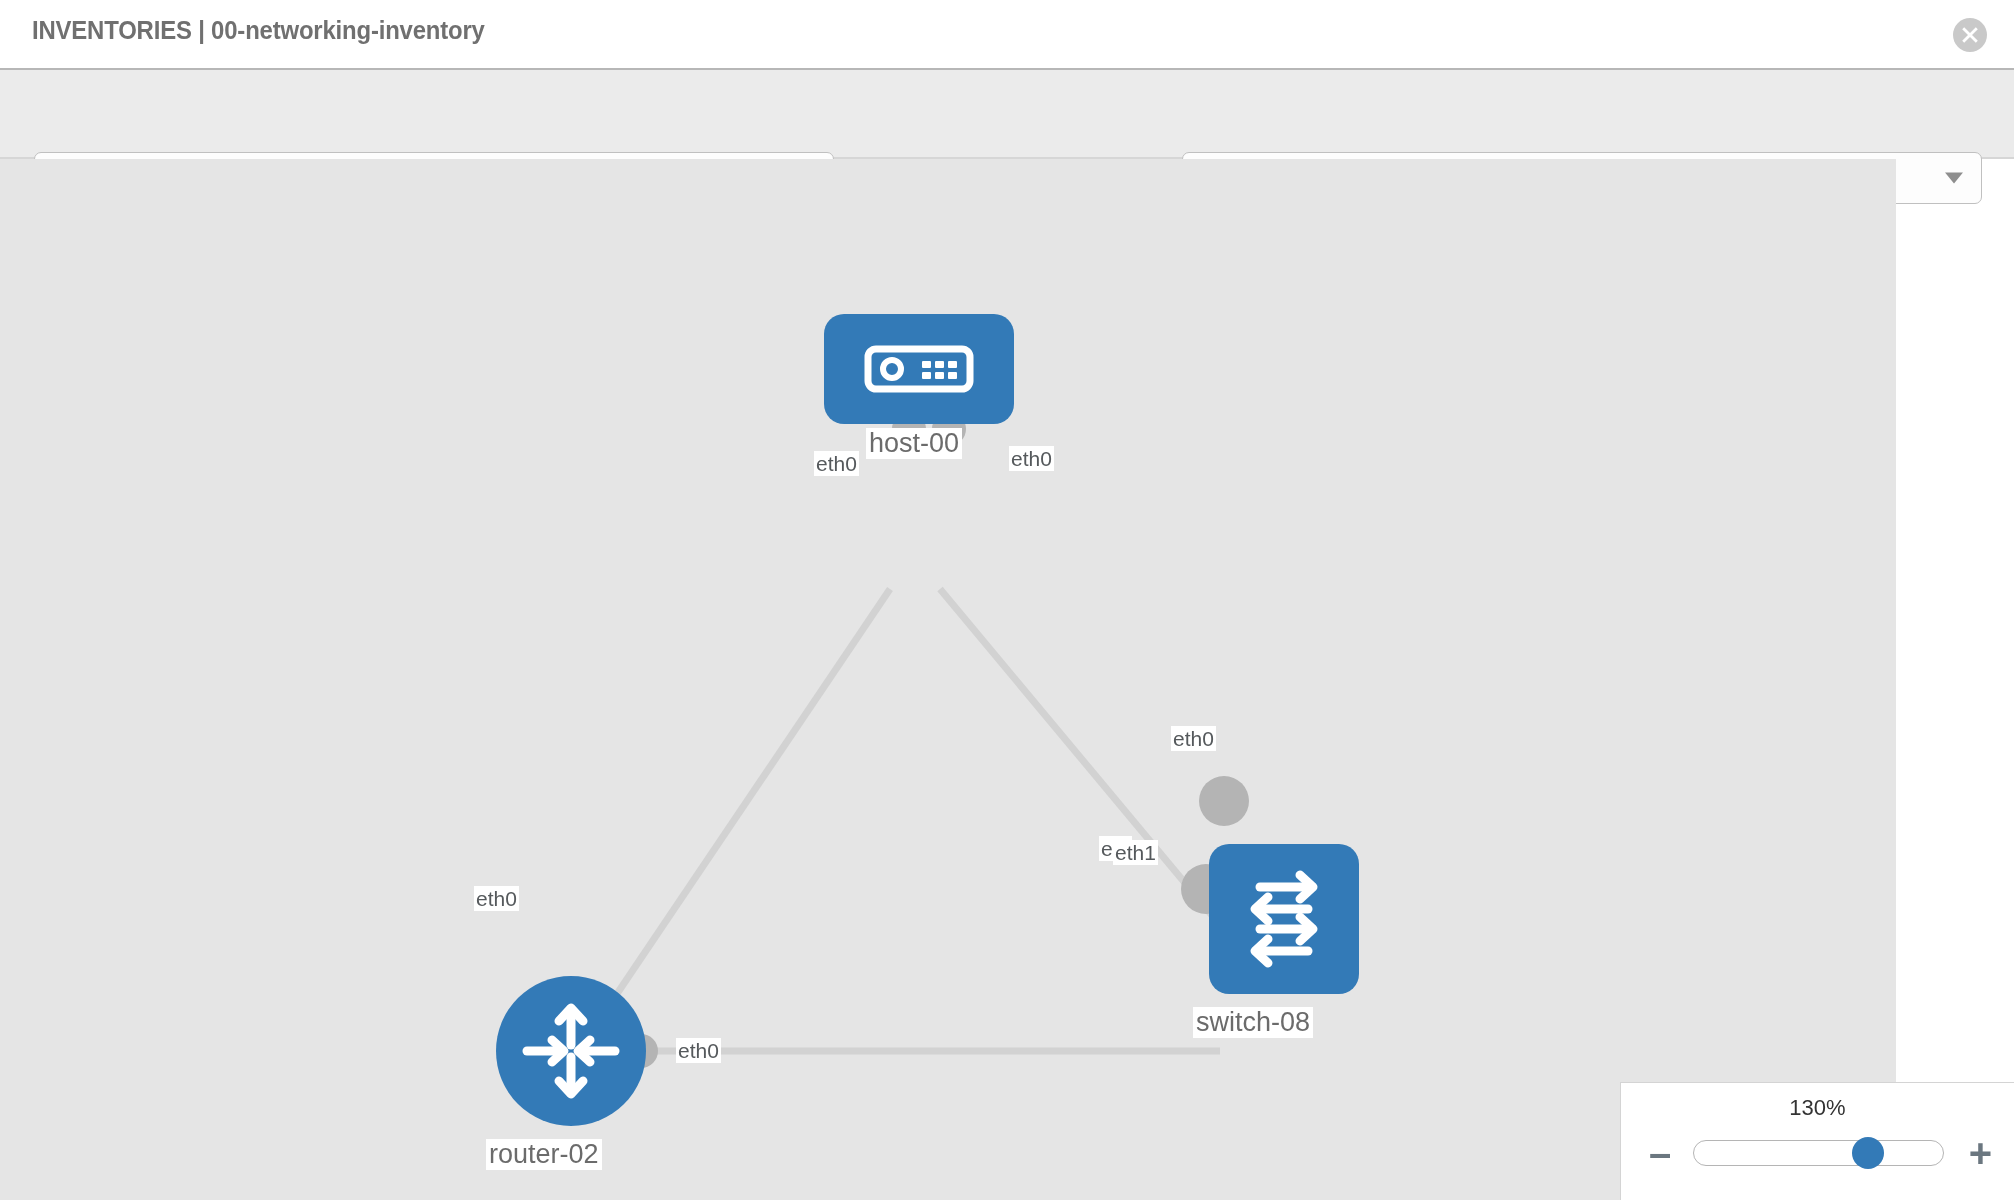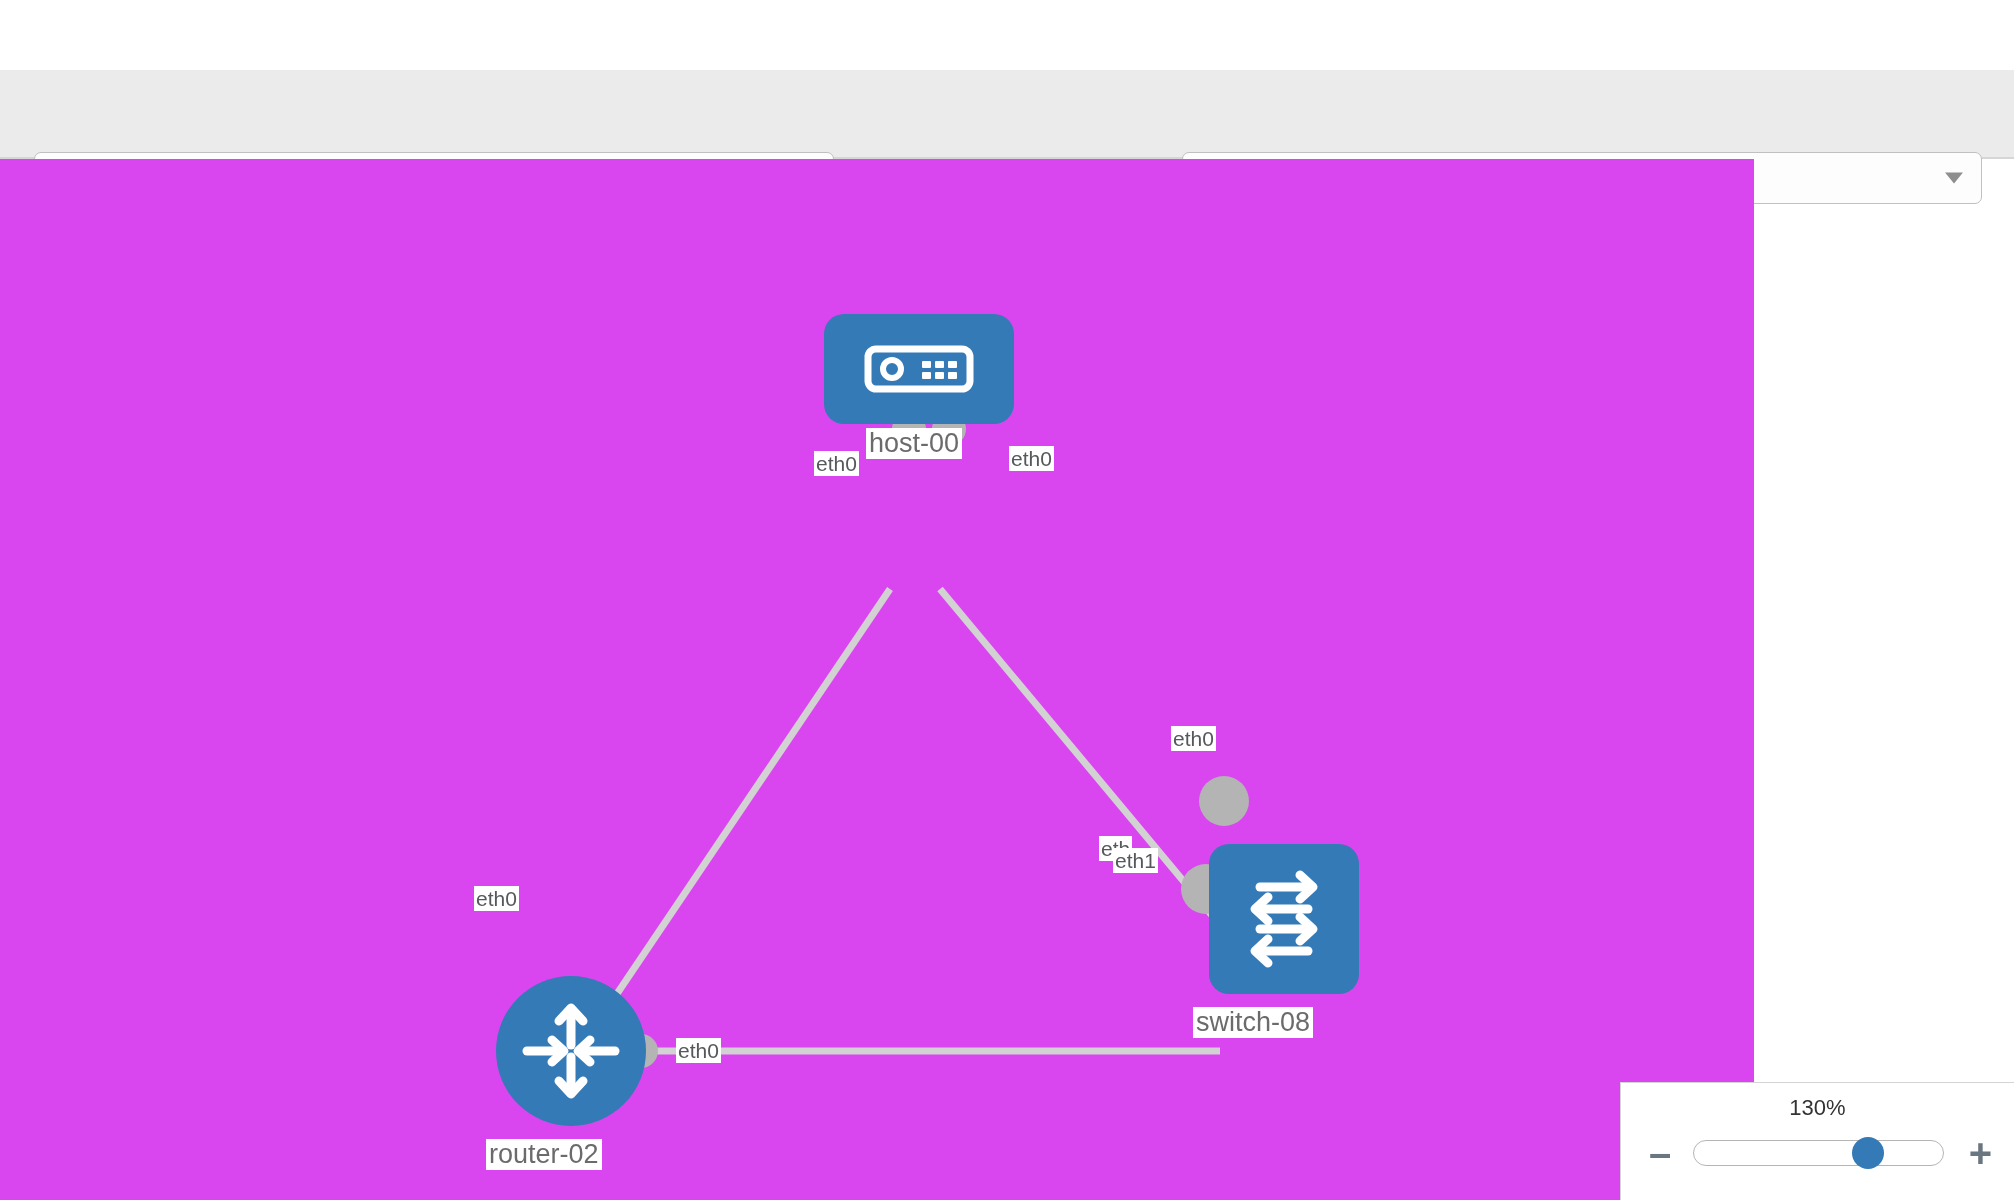--- a/index.html
+++ b/index.html
@@ -70,22 +70,22 @@
   .tool-icon {
     position: absolute; top: 94px;
     width: 40px; height: 40px; cursor: pointer;
   }
   #wrench-icon { left: 1046px; }
   #key-icon    { left: 1114px; }
 
   
   .canvas {
     position: absolute; left: 0; top: 159px;
-    width: 1754px; height: 1041px;
-    background: #d946ef;
+    width: 1896px; height: 1041px;
+    background: #e5e5e5;
     overflow: hidden;
   }
   .canvas svg.links {
     position: absolute; left: 0; top: 0;
     width: 2014px; height: 1041px;
   }
 
   
   .node { position: absolute; }
   .node-shape {
@@ -165,20 +165,28 @@
     transform: translate(-50%, -50%);
     width: 32px; height: 32px; border-radius: 50%;
     background: #337ab7; cursor: pointer;
   }
 </style>
 </head>
 <body>
 
 <div id="app">
 
+  <div class="header">
+    <div class="header-title">INVENTORIES | 00-networking-inventory</div>
+    <div class="close-btn">
+      <svg width="34" height="34" viewBox="0 0 34 34" aria-hidden="true">
+        <path d="M11.2 9.2 L17 15 L22.8 9.2 L24.8 11.2 L19 17 L24.8 22.8 L22.8 24.8 L17 19 L11.2 24.8 L9.2 22.8 L15 17 L9.2 11.2 Z" fill="#ffffff"></path>
+      </svg>
+    </div>
+  </div>
 
   <div class="toolbar">
 
     <div class="select-box" id="actions-select">
       <span class="sel-label">ACTIONS</span>
       <span class="caret"></span>
     </div>
 
     <div class="tool-icon" id="wrench-icon">
       <svg width="40" height="40" viewBox="0 0 40 40" aria-hidden="true">
@@ -276,21 +284,21 @@
             <path d="M68 50 L81 62 L68 74"></path>
 
             <path d="M76 84 L24 84"></path>
             <path d="M36 72 L23 84 L36 96"></path>
           </g>
         </svg>
       </div>
       <div class="node-label" style="left:-16px; top:203px;">switch-08</div>
       <div class="edge-label" style="left:-38px; top:-78px;">eth0</div>
       <div class="edge-label" style="left:-110px; top:32px; z-index:1;">eth</div>
-      <div class="edge-label" style="left:-96px; top:44px; z-index:2;">eth1</div>
+      <div class="edge-label" style="left:-96px; top:36px; z-index:2;">eth1</div>
     </div>
 
   </div>
 
   <div class="zoom-panel">
     <div class="zoom-value">130%</div>
     <div class="zoom-row">
       <span class="zoom-minus">–</span>
       <div class="zoom-track">
         <div class="zoom-handle"></div>

